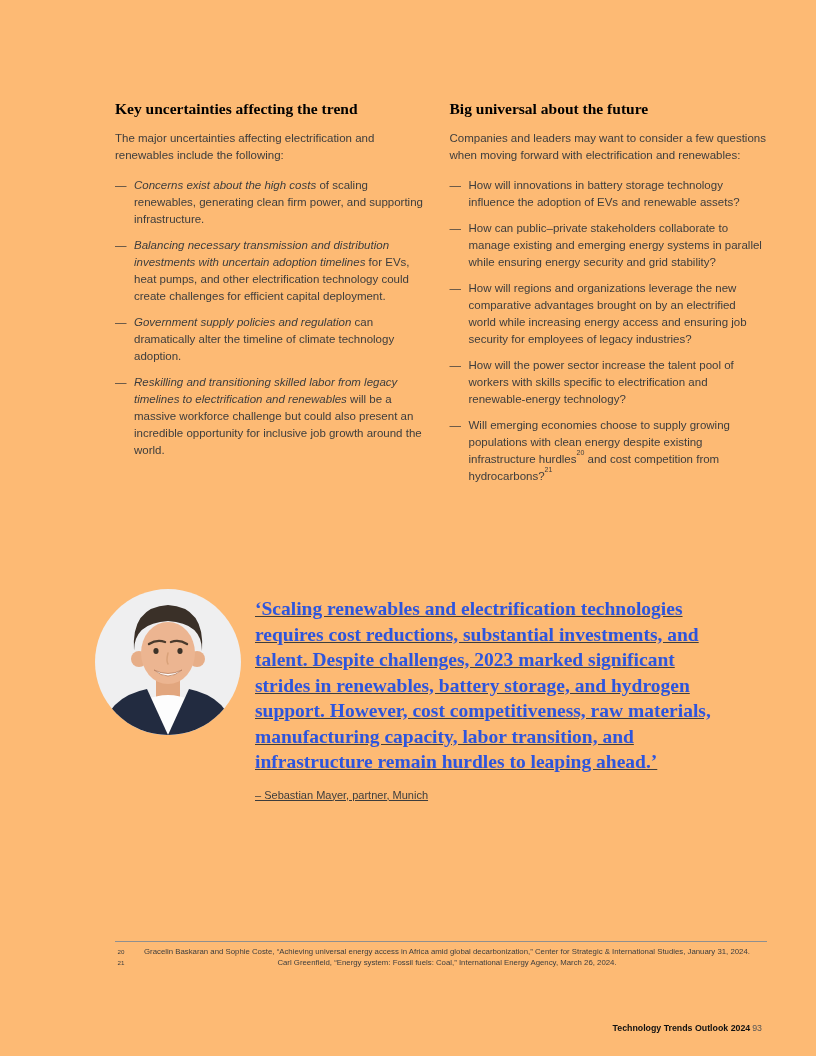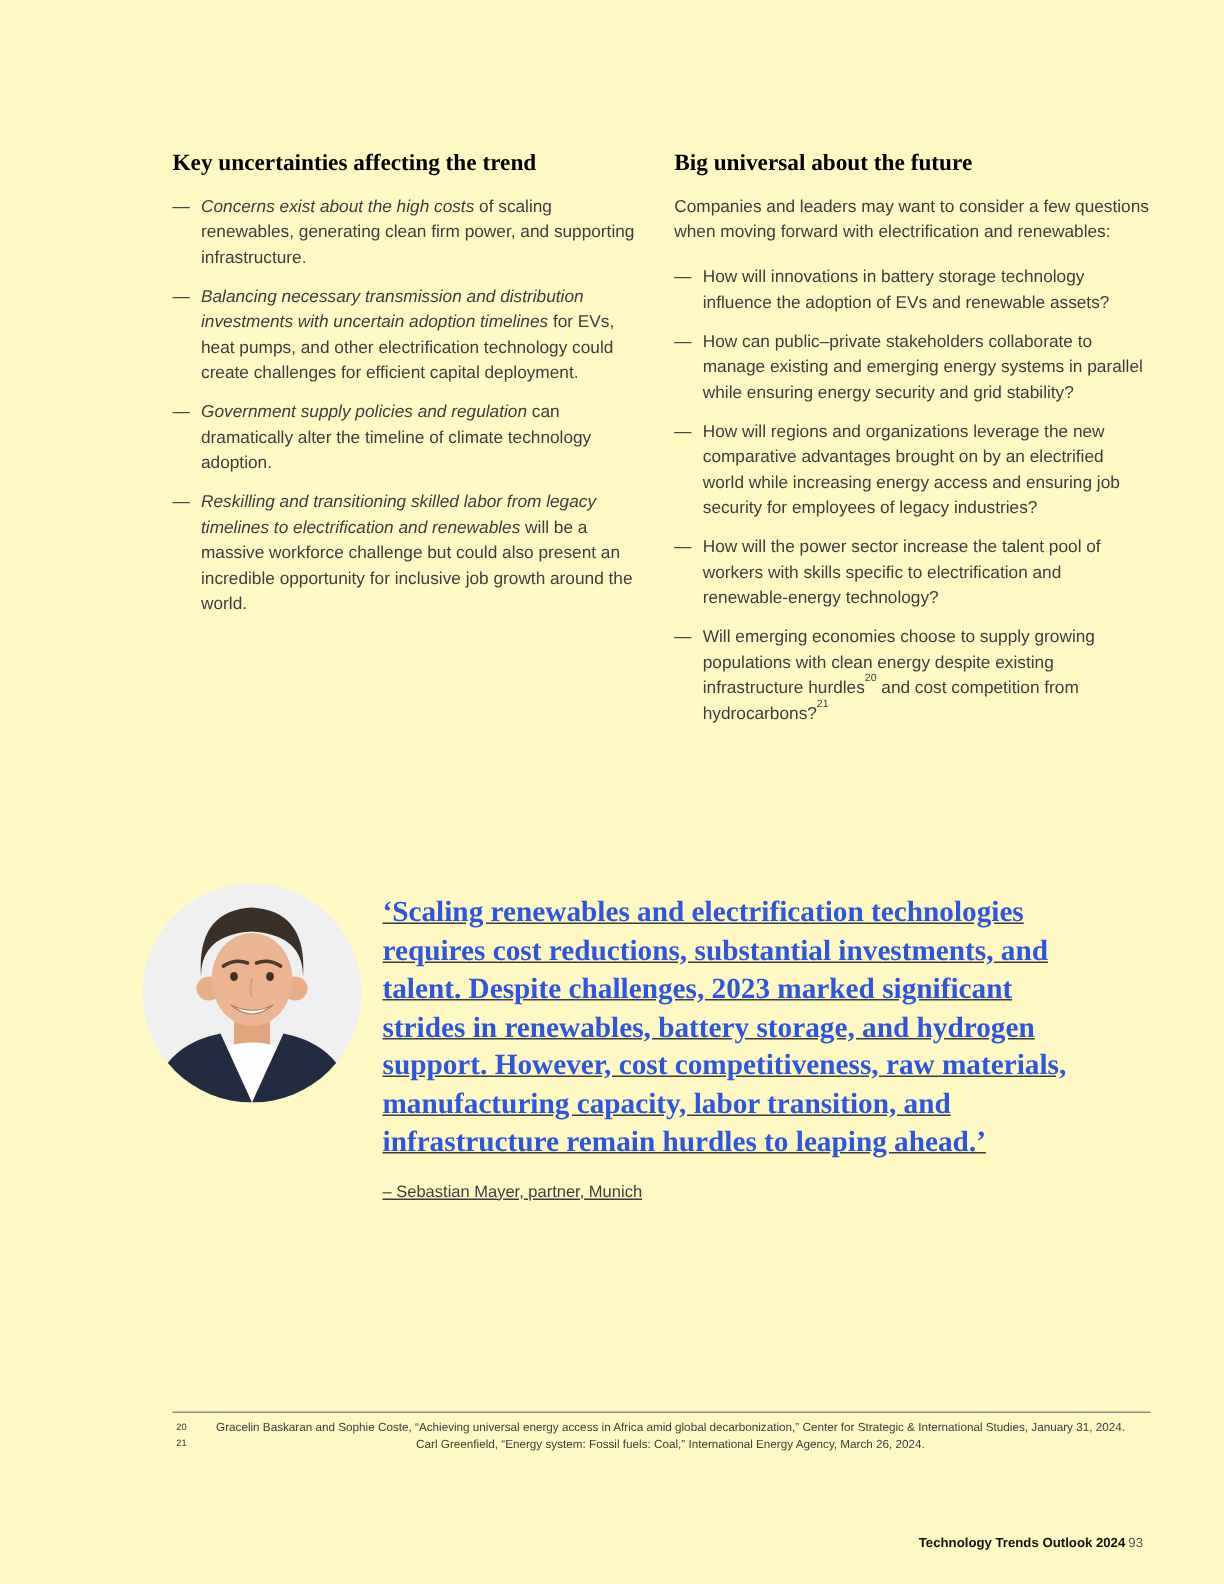--- a/index.html
+++ b/index.html
@@ -1,21 +1,21 @@
 <!DOCTYPE html>
 <html><head>
 <meta charset="utf-8">
 <style>
   * { margin: 0; padding: 0; box-sizing: border-box; }
   html, body { background: #ffffff; }
   .page {
     position: relative;
     width: 816px;
     height: 1056px;
-    background: #fef9c3;
+    background: #fdba74;
     font-family: "Liberation Sans", sans-serif;
     color: #3d3d3d;
     overflow: hidden;
   }
 
   
   .columns {
     position: absolute;
     left: 115px;
     top: 99px;
@@ -130,20 +130,21 @@
 </style>
 </head>
 <body>
 
 <div class="page">
 
   <div class="columns">
 
     <div class="col">
       <h2 class="section-heading">Key uncertainties affecting the trend</h2>
+      <p class="intro">The major uncertainties affecting electrification and renewables include the following:</p>
 
       <div class="bullet">
         <span class="dash">—</span>
         <p class="btext"><em>Concerns exist about the high costs</em><span> of scaling renewables, generating clean firm power, and supporting infrastructure.</span></p>
       </div>
       <div class="bullet">
         <span class="dash">—</span>
         <p class="btext"><em>Balancing necessary transmission and distribution investments with uncertain adoption timelines</em><span> for EVs, heat pumps, and other electrification technology could create challenges for efficient capital deployment.</span></p>
       </div>
       <div class="bullet">

